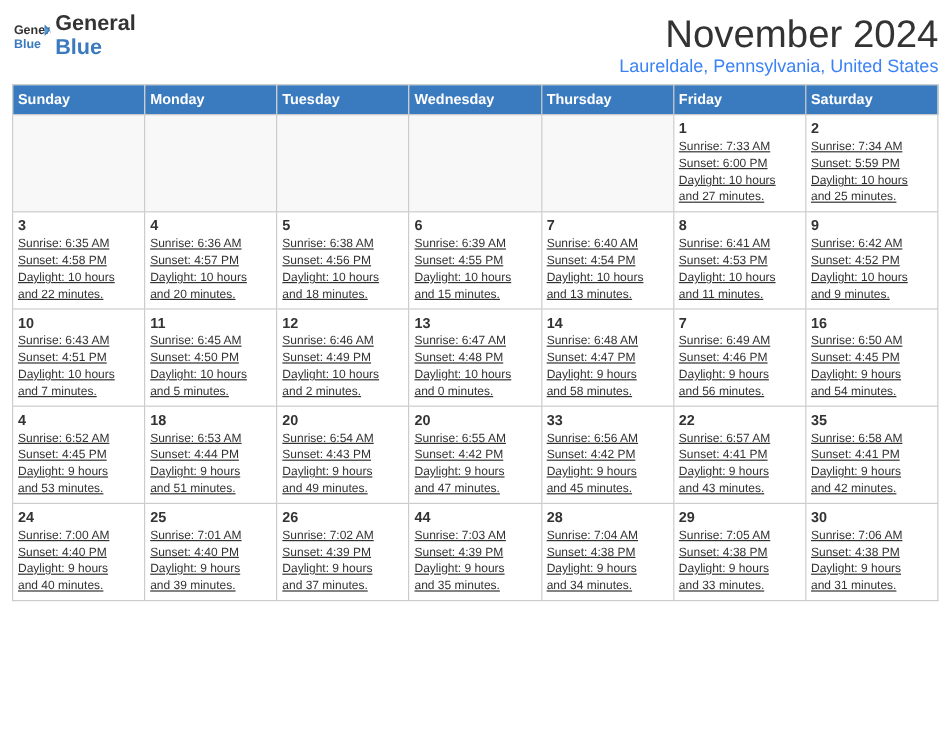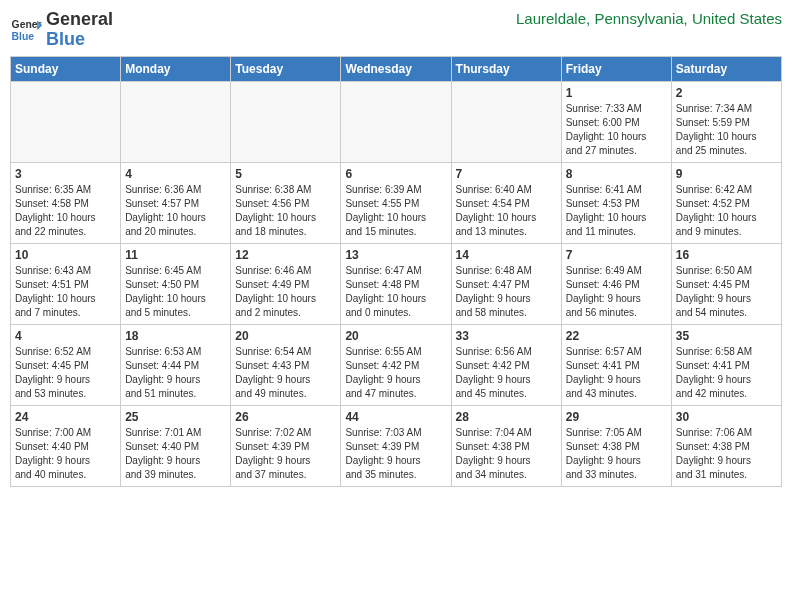--- a/index.html
+++ b/index.html
@@ -35,21 +35,21 @@
     .title-block {
       text-align: right;
     }
     .month-title {
       font-size: 32px;
       font-weight: normal;
       color: #333;
     }
     .location-title {
       font-size: 15px;
-      color: #15803d;
+      color: #3b82f6;
     }
     .calendar-table {
       width: 100%;
       border-collapse: collapse;
       table-layout: fixed;
     }
     .calendar-table th {
       background: #3a7abf;
       color: #fff;
       font-size: 12px;
@@ -71,39 +71,41 @@
       background: #f8f8f8;
     }
     .day-number {
       font-size: 12px;
       font-weight: bold;
       margin-bottom: 2px;
     }
     .day-info {
       font-size: 10px;
       line-height: 1.4;
+      text-decoration: underline;
     }
   </style>
 </head>
 <body>
 
 <div class="header-area">
   <div class="logo">
     <svg class="logo-icon" viewBox="0 0 40 40">
       <text x="2" y="18" font-size="13" font-weight="bold" fill="#333" font-family="Arial">General</text>
       <text x="2" y="32" font-size="13" font-weight="bold" fill="#3a7abf" font-family="Arial">Blue</text>
       <polygon points="34,8 40,14 34,20" fill="#3a7abf"></polygon>
       <polygon points="34,10 38,14 34,18" fill="#5a9fd4"></polygon>
     </svg>
     <div class="logo-text">
       <div><span class="general">General</span></div>
       <div><span class="blue">Blue</span></div>
     </div>
   </div>
   <div class="title-block">
+    <div class="month-title">November 2024</div>
     <div class="location-title">Laureldale, Pennsylvania, United States</div>
   </div>
 </div>
 
 <table class="calendar-table">
   <thead>
     <tr>
       <th>Sunday</th>
       <th>Monday</th>
       <th>Tuesday</th>

